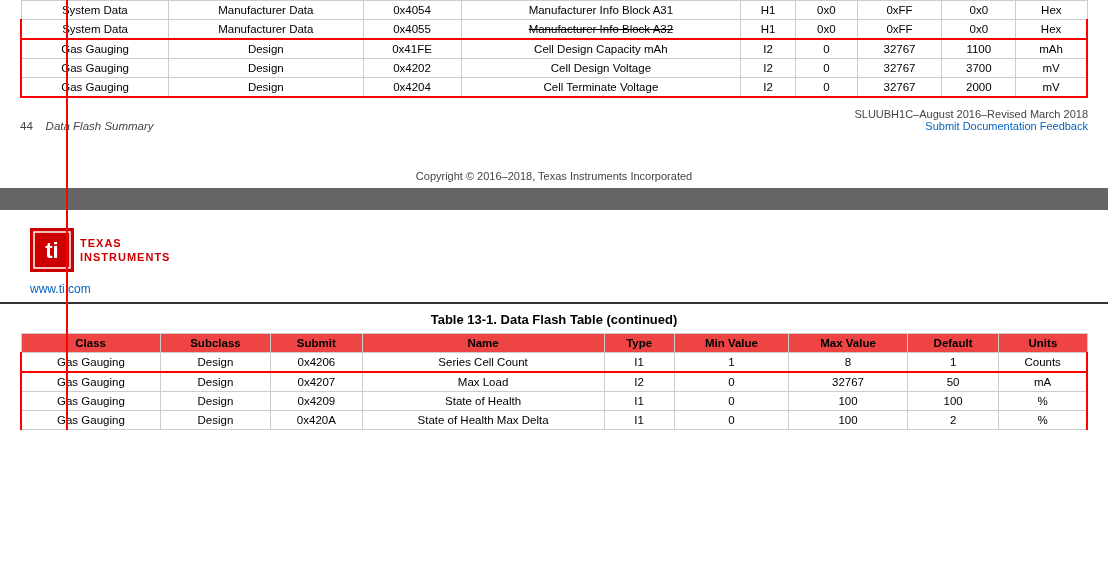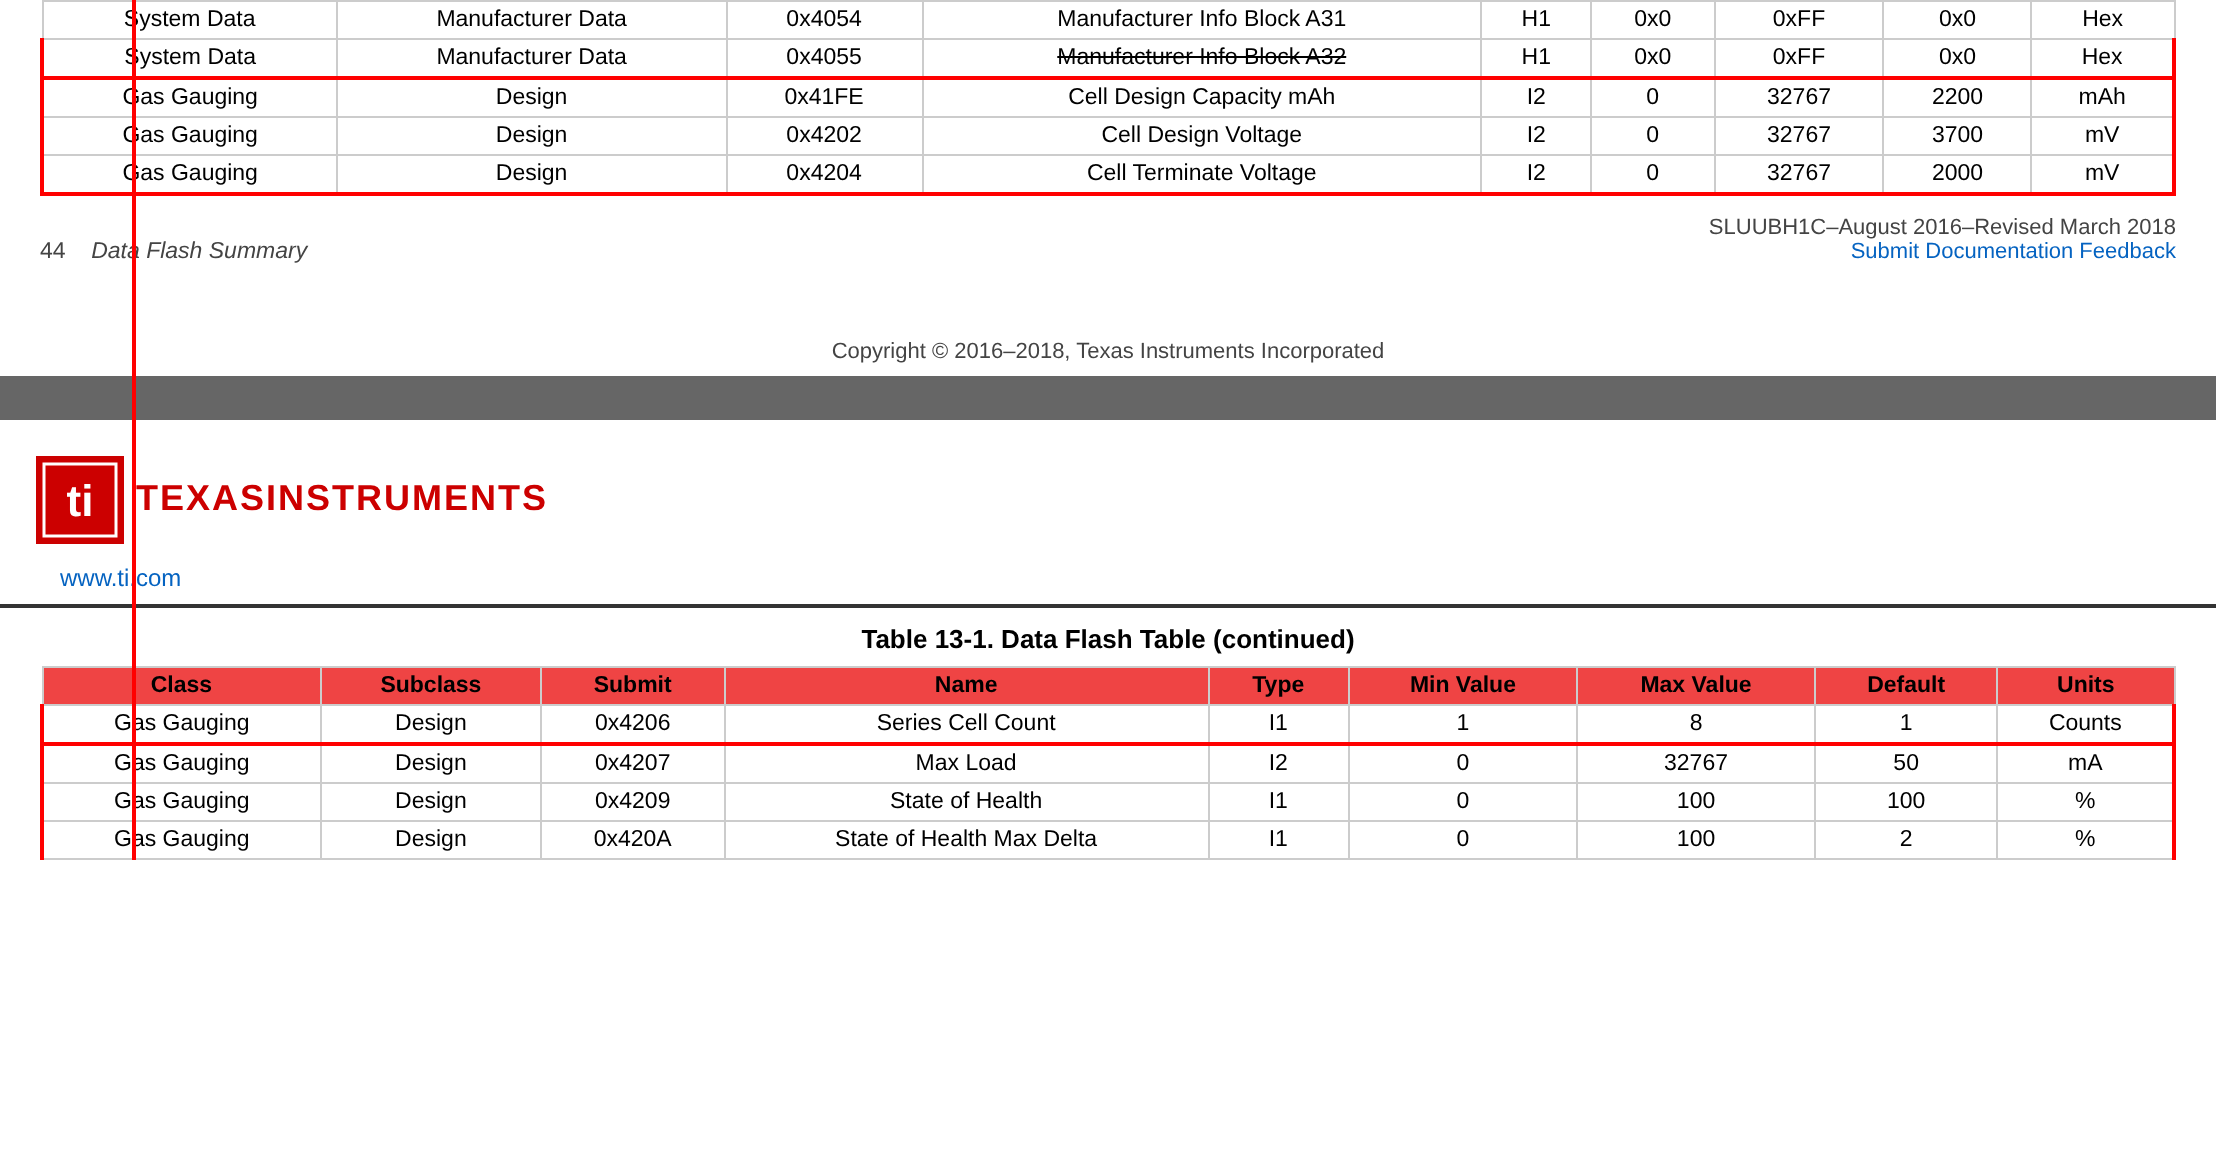--- a/index.html
+++ b/index.html
@@ -78,39 +78,39 @@
     .gray-divider {
       height: 22px;
       background: #666;
       margin: 0;
     }
 
     
     .ti-section {
       display: flex;
       align-items: center;
-      padding: 18px 30px 10px 18px;
+      padding: 18px 30px 10px 30px;
     }
 
     .ti-logo {
       display: flex;
       align-items: center;
       gap: 6px;
     }
 
     .ti-emblem {
       width: 44px;
       height: 44px;
     }
 
     .ti-text {
       display: flex;
-      flex-direction: row;
+      flex-direction: column;
       font-weight: bold;
-      font-size: 18px;
+      font-size: 11px;
       letter-spacing: 1px;
       line-height: 1.3;
       color: #c00;
     }
 
     
     .website-section {
       padding: 0 30px 6px 30px;
       border-bottom: 2px solid #333;
       margin: 0 0 8px 0;
@@ -195,21 +195,21 @@
             <td>Hex</td>
           </tr>
           <tr class="red-group-top red-group">
             <td>Gas Gauging</td>
             <td>Design</td>
             <td>0x41FE</td>
             <td>Cell Design Capacity mAh</td>
             <td>I2</td>
             <td>0</td>
             <td>32767</td>
-            <td>2200</td>
+            <td>1100</td>
             <td>mAh</td>
           </tr>
           <tr class="red-group">
             <td>Gas Gauging</td>
             <td>Design</td>
             <td>0x4202</td>
             <td>Cell Design Voltage</td>
             <td>I2</td>
             <td>0</td>
             <td>32767</td>

